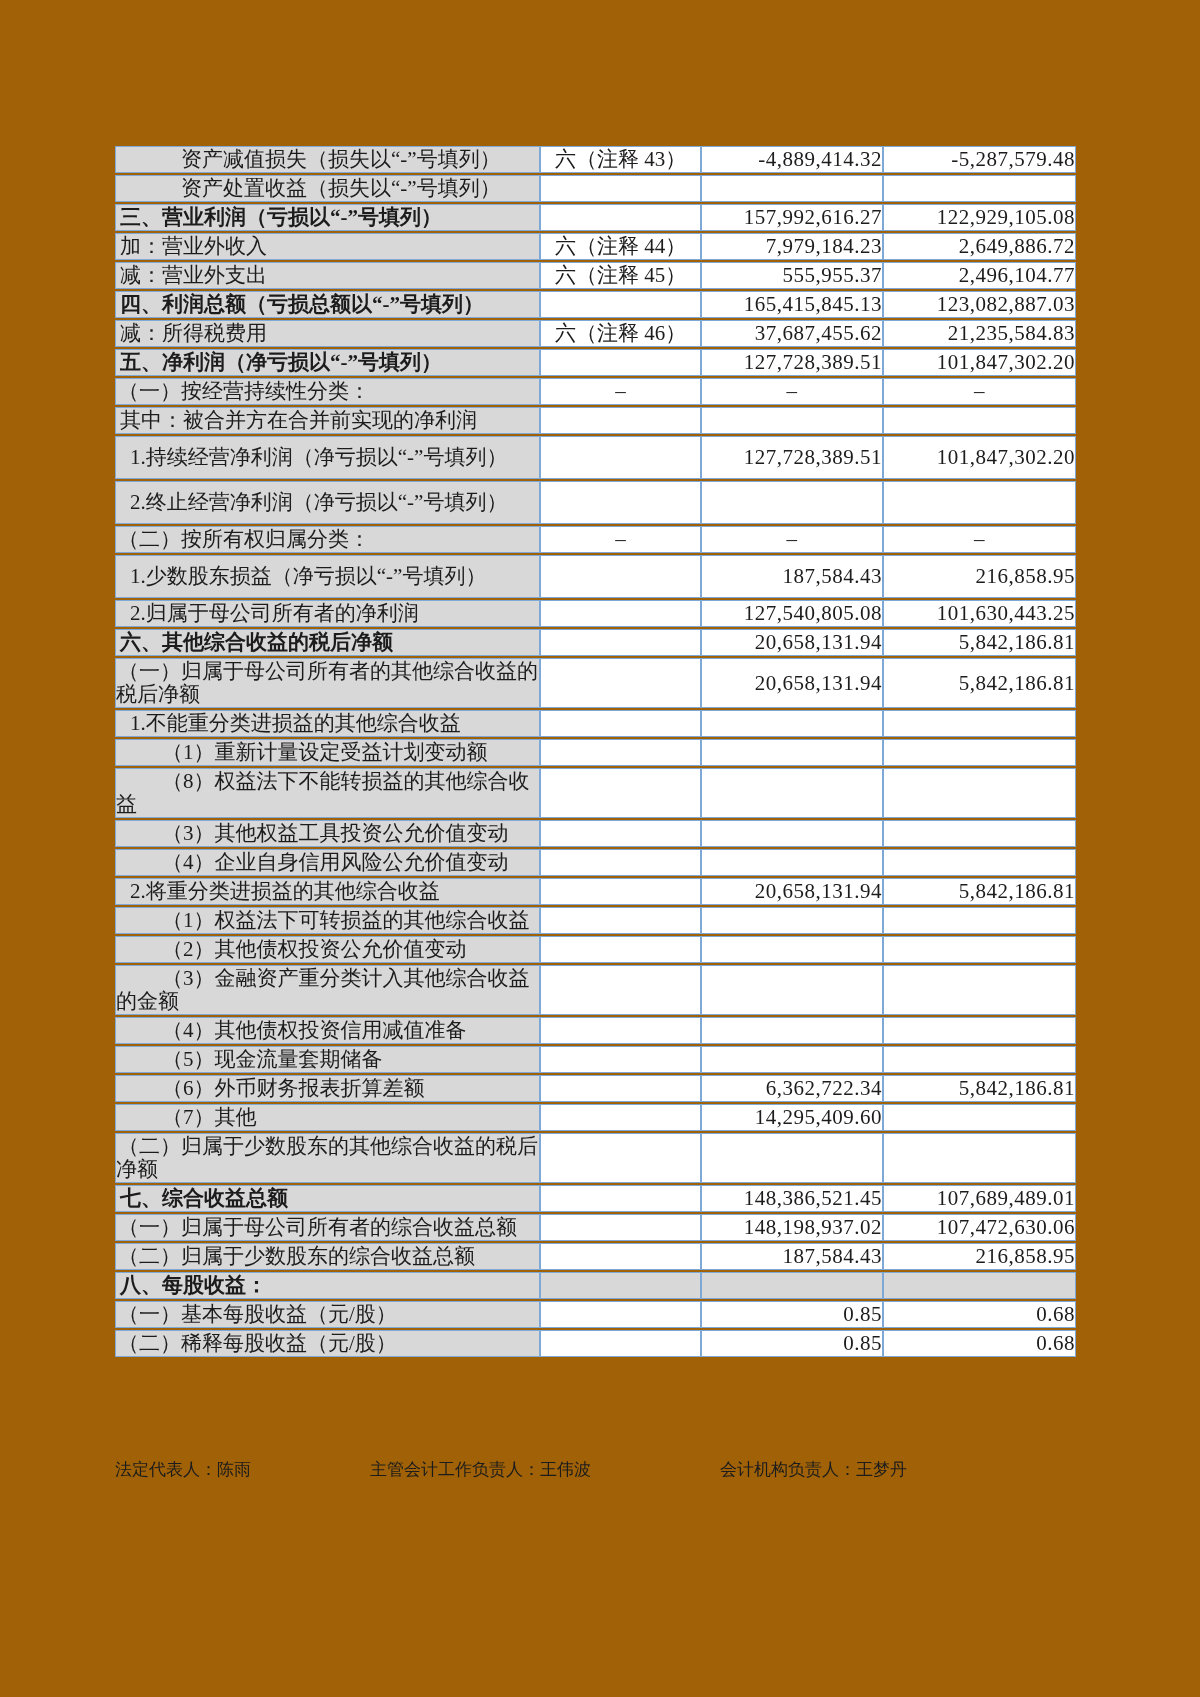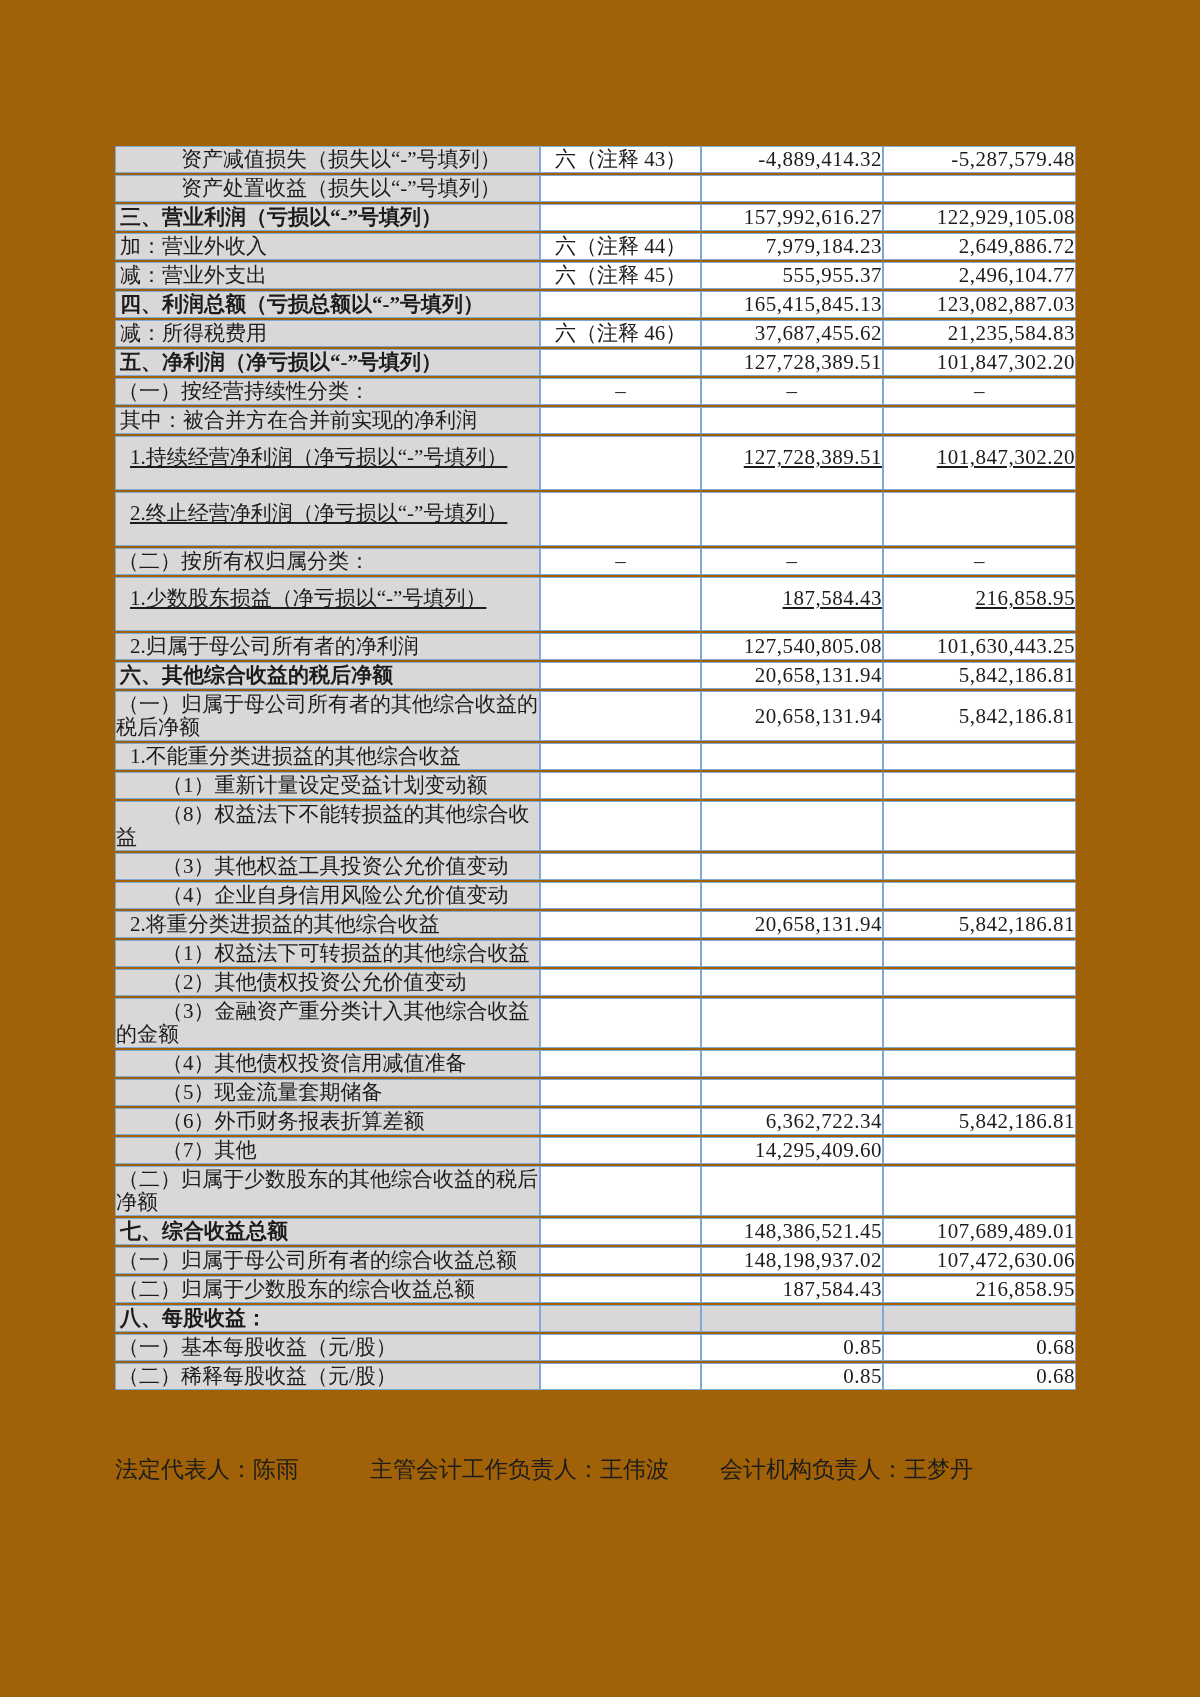--- a/index.html
+++ b/index.html
@@ -28,31 +28,31 @@
   }
   td.note{background:#ffffff;text-align:center;font-size:20px;}
   td.num{
     background:#ffffff;text-align:right;
     padding-right:12px;padding-left:2px;
     font-size:20px;letter-spacing:0.5px;
     white-space:nowrap;
   }
   td.center{text-align:center;padding-right:0;}
   tr.grayrow td{background:#d8d8d8;}
-  tr.tall td{padding-top:9px;padding-bottom:20px;text-decoration:underline;}
+  tr.tall td{padding-top:9px;padding-bottom:9px;}
   .bold{font-weight:bold;}
   
   .ind0{text-indent:4px;}
   .ind1{text-indent:2px;}
   .ind2{text-indent:14px;}
   .ind3{text-indent:46px;}
   .ind4{text-indent:65px;}
   .footer{
     position:absolute;left:115px;top:1455px;width:961px;height:30px;
-    font-size:23px;line-height:30px;white-space:nowrap;
+    font-size:17px;line-height:30px;white-space:nowrap;
   }
   .footer .sig{position:absolute;top:0;}
   .sig-legal{left:0;}
   .sig-chief{left:255px;}
   .sig-inst{left:605px;}
 </style>
 </head>
 <body>
 
 <div class="page">

